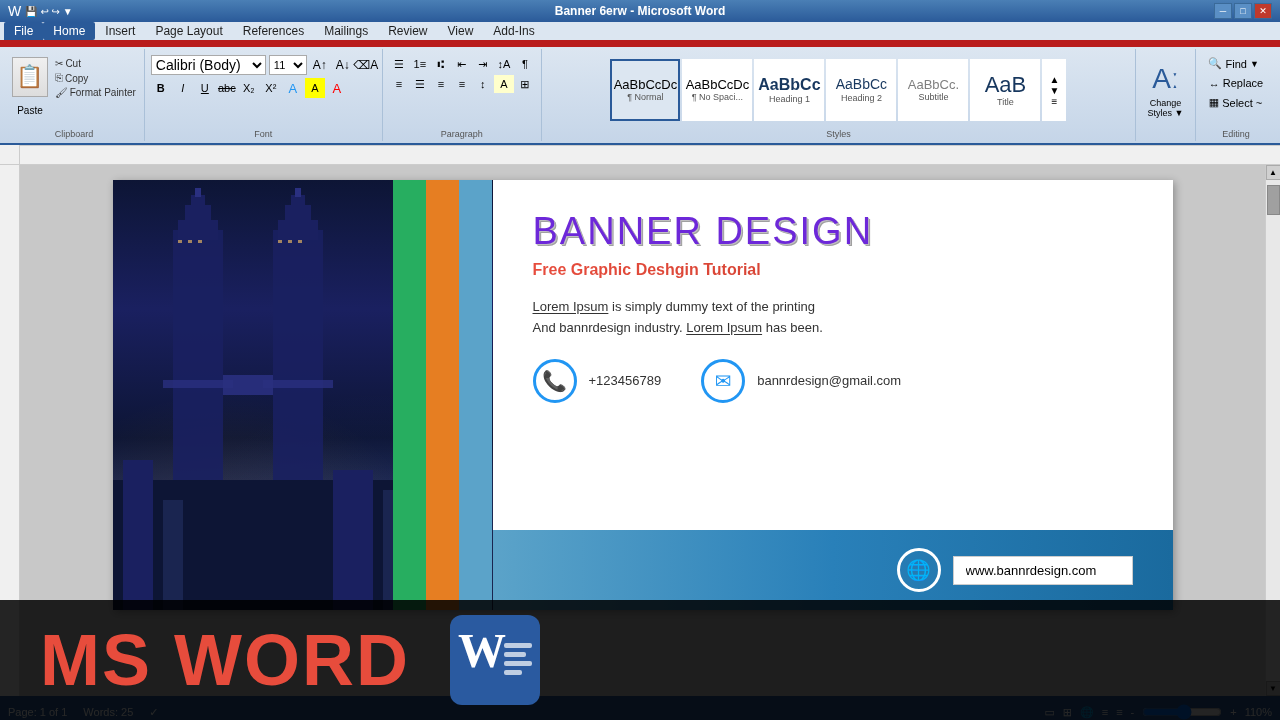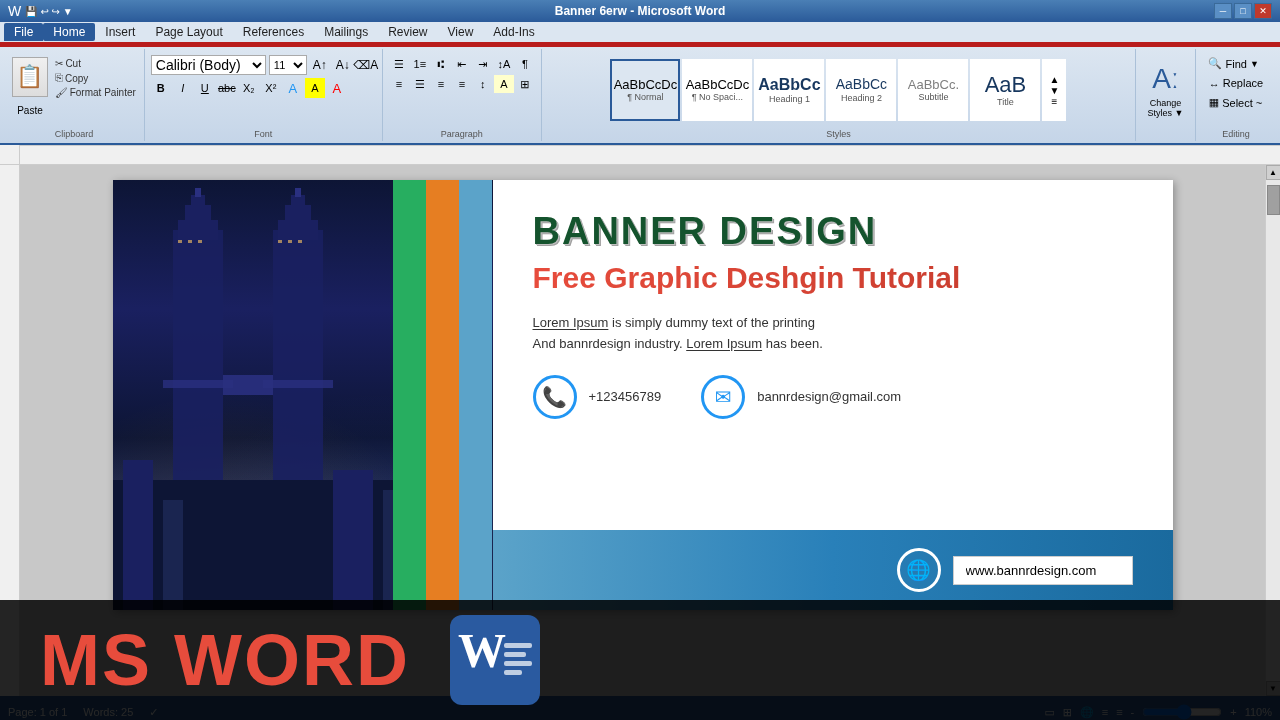--- a/index.html
+++ b/index.html
@@ -20,21 +20,21 @@
     #title-bar .win-btn { width: 18px; height: 16px; background: #5a8fc5; border: 1px solid #3a6a99; display: flex; align-items: center; justify-content: center; font-size: 9px; color: white; cursor: pointer; }
     #title-bar .win-btn.close { background: #c0392b; }
 
     
     #menu-bar {
       height: 25px;
       background: #dce6f1;
       display: flex;
       align-items: center;
       padding: 7px 4px;
-      border-bottom: 5px solid #b91c1c;
+      border-bottom: 7px solid #b91c1c;
     }
     .menu-item {
       padding: 2px 10px;
       font-size: 12px;
       color: #1f1f1f;
       cursor: pointer;
       border-radius: 2px;
     }
     .menu-item.active { background: #2a5a99; color: white; border-radius: 2px 2px 0 0; }
 
@@ -213,28 +213,28 @@
       left: 380px; top: 0;
       right: 0; bottom: 80px;
       background: white;
       display: flex;
       flex-direction: column;
       justify-content: flex-start;
       padding: 30px 40px 20px 40px;
     }
     .banner-title {
       font-size: 38px;
-      font-weight: 700;
-      color: #14532d;
+      font-weight: 400;
+      color: #6d28d9;
       letter-spacing: 2px;
       margin-bottom: 8px;
       text-shadow: 1px 1px 0 #c0c0c0, 2px 2px 0 #a0a0a0;
     }
     .banner-subtitle {
-      font-size: 30px;
+      font-size: 16px;
       font-weight: bold;
       background: linear-gradient(to right, #e74c3c, #c0392b);
       -webkit-background-clip: text;
       -webkit-text-fill-color: transparent;
       background-clip: text;
       margin-bottom: 18px;
     }
     .banner-body {
       font-size: 13px;
       color: #333;

